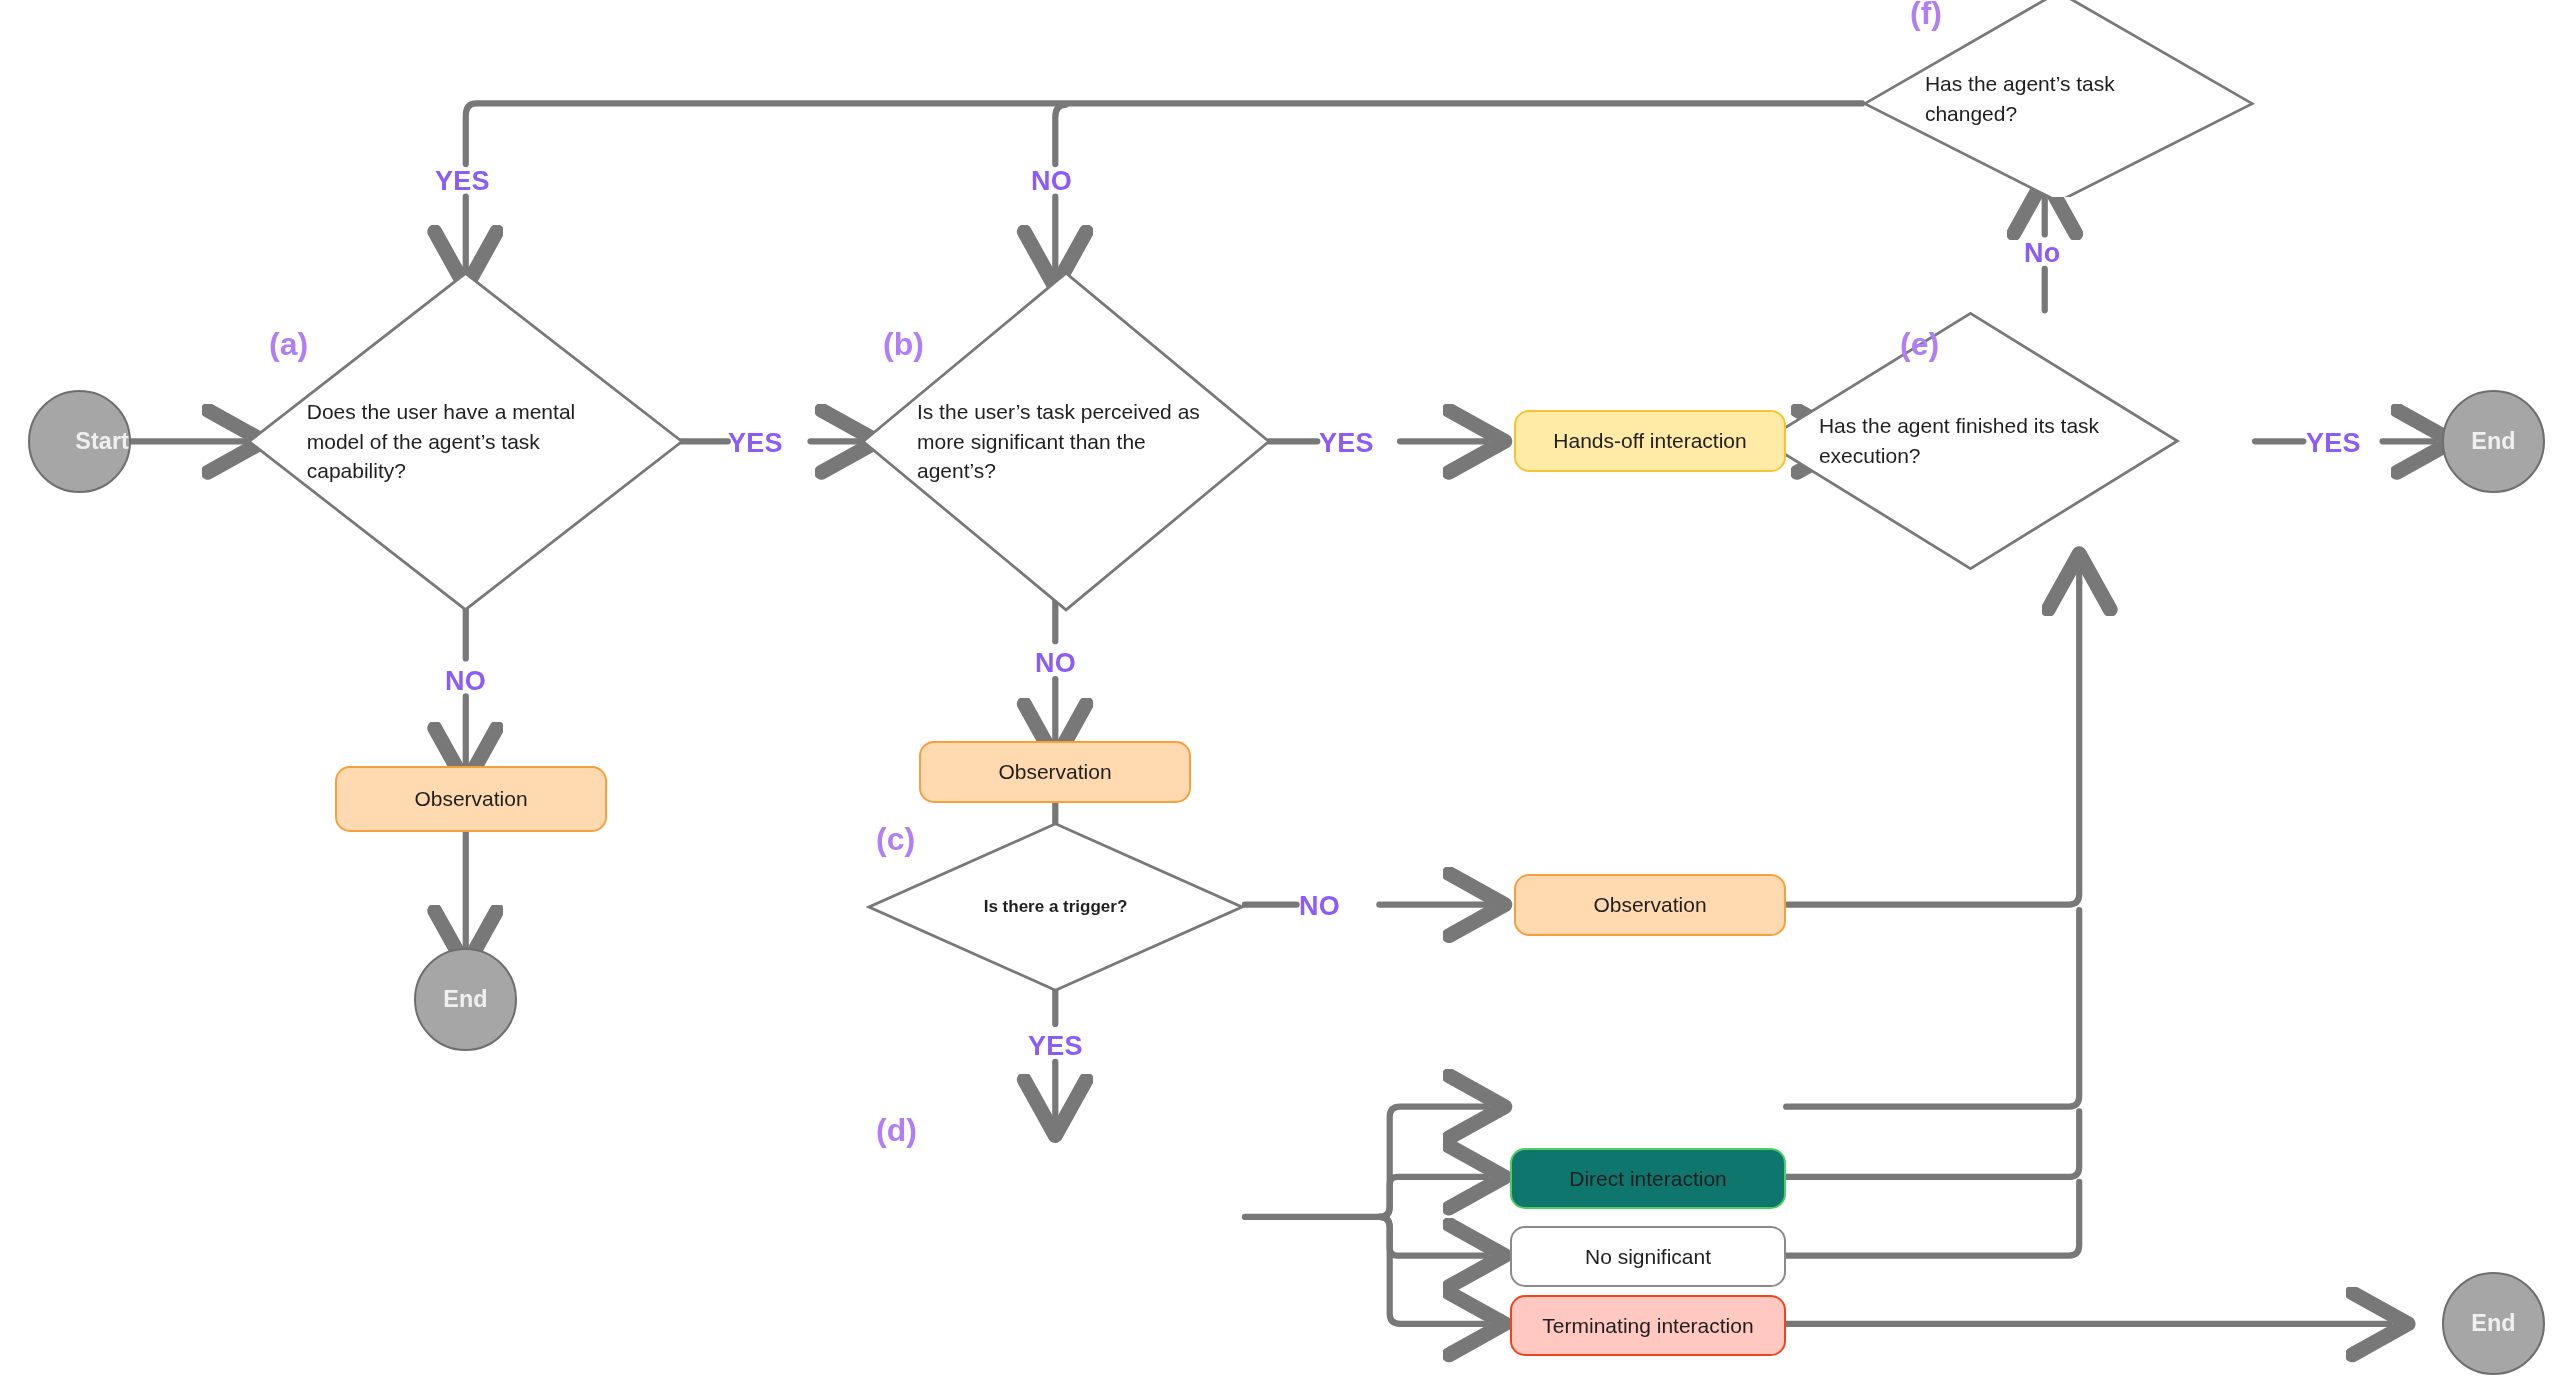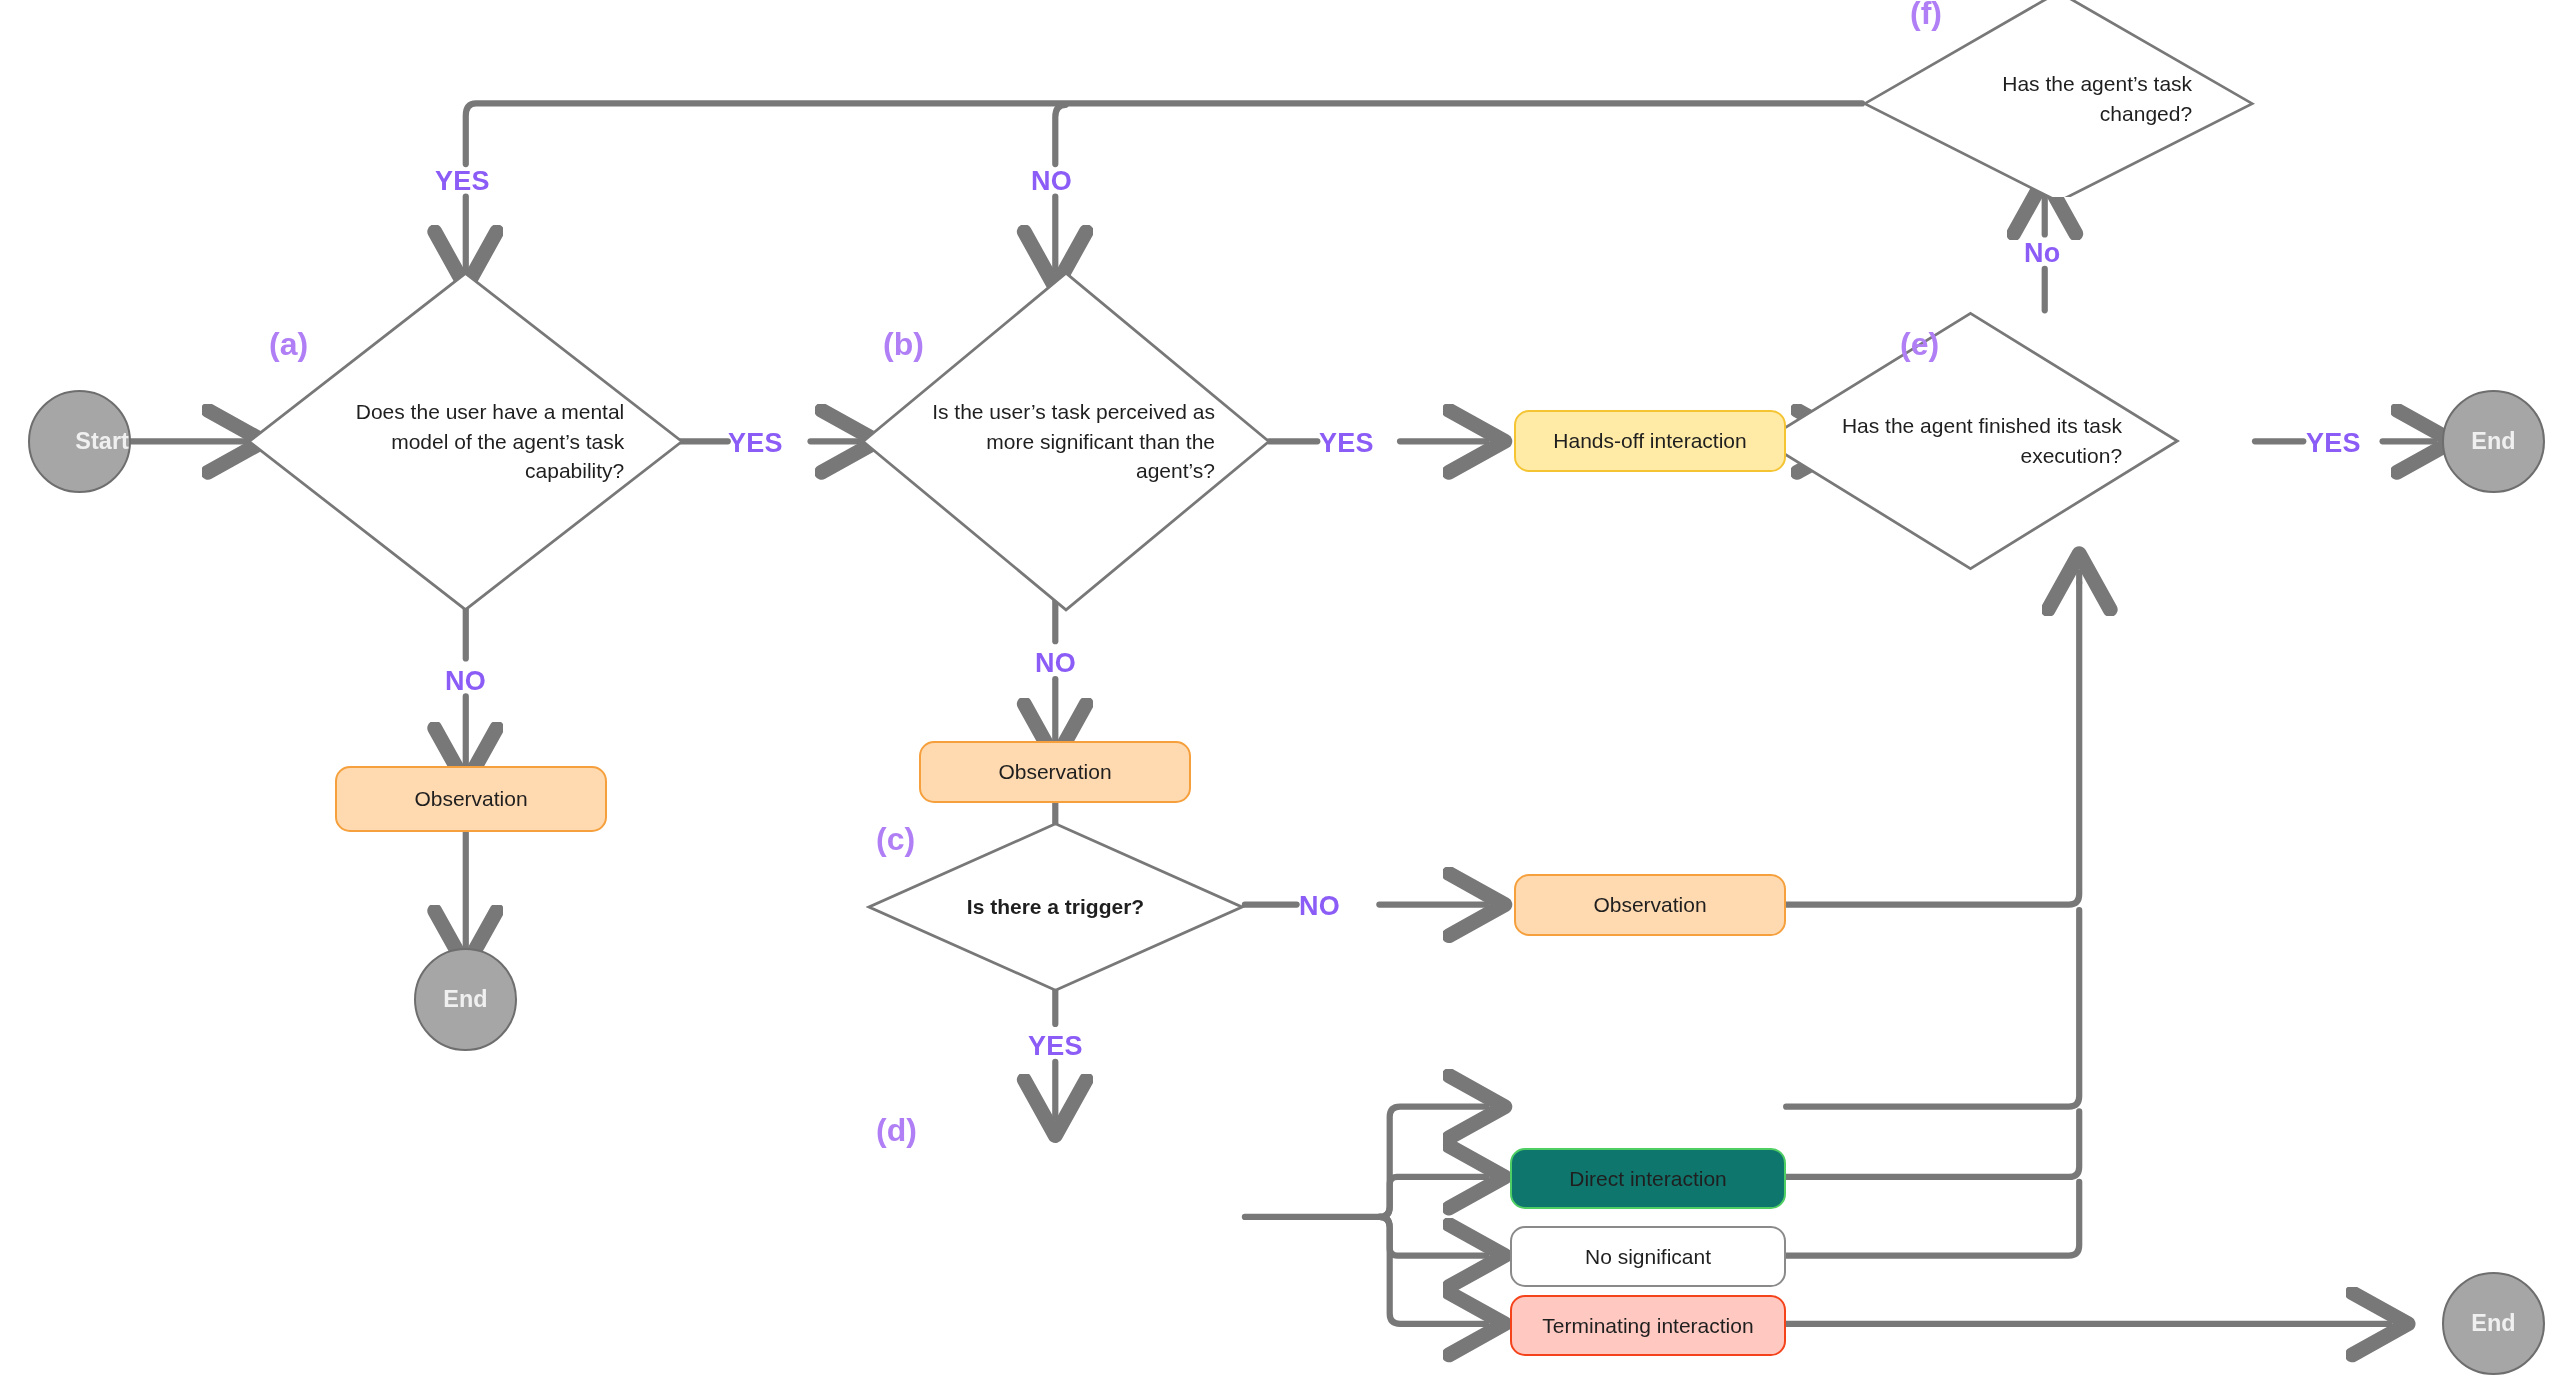--- a/index.html
+++ b/index.html
@@ -47,28 +47,28 @@
   .diamond-shape {
     position: absolute;
     left: 0; top: 0;
     width: 100%; height: 100%;
   }
   .diamond-label {
     position: absolute;
     left: 0; top: 0;
     width: 100%; height: 100%;
     display: flex; align-items: center; justify-content: center;
-    text-align: right;
+    text-align: left;
     color: #1f1f1f;
     font-size: 21px;
     line-height: 1.42;
     padding: 0 14%;
     box-sizing: border-box;
   }
-  .diamond-label.bold { font-weight: bold; font-size: 21px; }
+  .diamond-label.bold { font-weight: bold; font-size: 17px; }
 
   
   .pill {
     border-radius: 15px;
     font-size: 21px;
     color: #1f1f1f;
     border: 2.8px solid #888;
     background: #fff;
   }
   .pill.observation { background: #ffd9b0; border-color: #f5a03c; }

